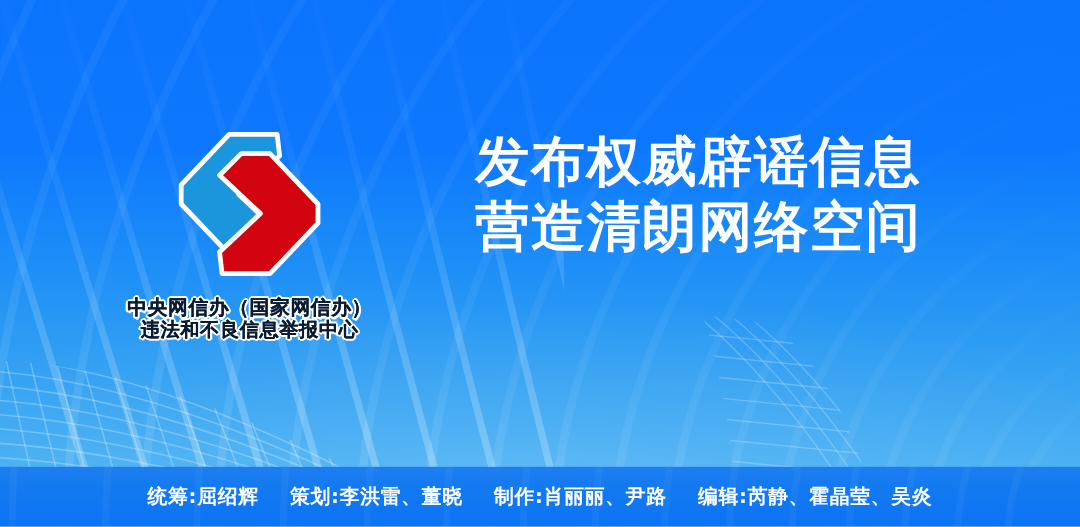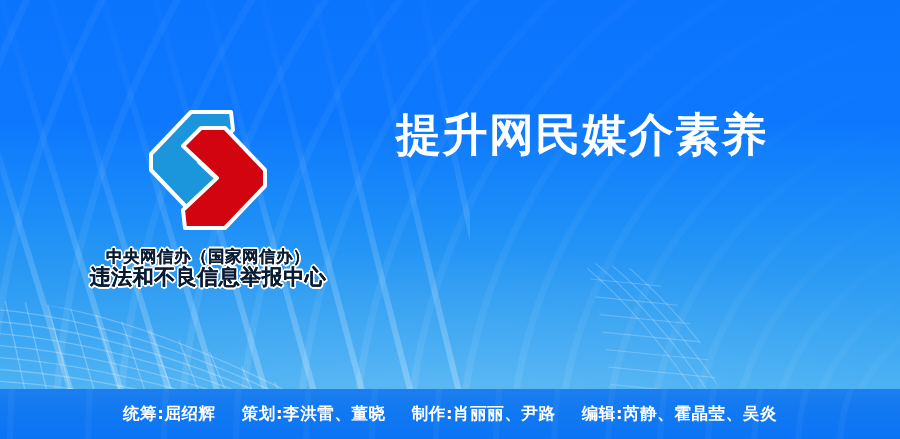--- a/index.html
+++ b/index.html
@@ -56,21 +56,21 @@
     display: block;
     font-size: 16.5px;
     color: #0a1c33;
     font-weight: 700;
     -webkit-text-stroke: 0.1px #0a1c33;
     text-shadow:
        1.6px 0 0 #fff, -1.6px 0 0 #fff, 0 1.6px 0 #fff, 0 -1.6px 0 #fff,
        1.2px 1.2px 0 #fff, -1.2px 1.2px 0 #fff, 1.2px -1.2px 0 #fff, -1.2px -1.2px 0 #fff,
        1.8px .6px 0 #fff, -1.8px .6px 0 #fff, .6px 1.8px 0 #fff, .6px -1.8px 0 #fff;
   }
-  .org-line.second { font-size: 21px; }
+  .org-line.second { font-size: 16px; }
 
   
   .slogan {
     position: absolute;
     left: 396px;
     top: 108px;
     width: 420px;
   }
   .slogan-line {
     display: block;
@@ -256,21 +256,22 @@
       <path d="M 42 120 L 82 120 L 122 78 L 122 62 L 82 20 L 58 20 L 40 38 L 74 70 L 40 102 Z" fill="#d2040f" stroke="#ffffff" stroke-width="4" stroke-linejoin="round"></path>
     </svg>
 
     <div class="org-name">
       <span class="org-line">中央网信办（国家网信办）</span>
       <span class="org-line second">违法和不良信息举报中心</span>
     </div>
   </div>
 
   <div class="slogan">
-    <span class="slogan-line">提升网民媒介素养</span>
+    <span class="slogan-line">发布权威辟谣信息</span>
+    <span class="slogan-line">营造清朗网络空间</span>
   </div>
 
   <div class="credits-bar">
     <div class="bar-deco">
       <svg viewBox="0 0 900 50" preserveAspectRatio="none" aria-hidden="true">
         <g stroke="#ffffff" stroke-opacity="0.12" fill="none" stroke-width="6">
           <circle cx="1010" cy="60" r="170"></circle>
           <circle cx="1010" cy="60" r="212"></circle>
           <circle cx="1010" cy="60" r="256"></circle>
           <circle cx="1010" cy="60" r="302"></circle>

